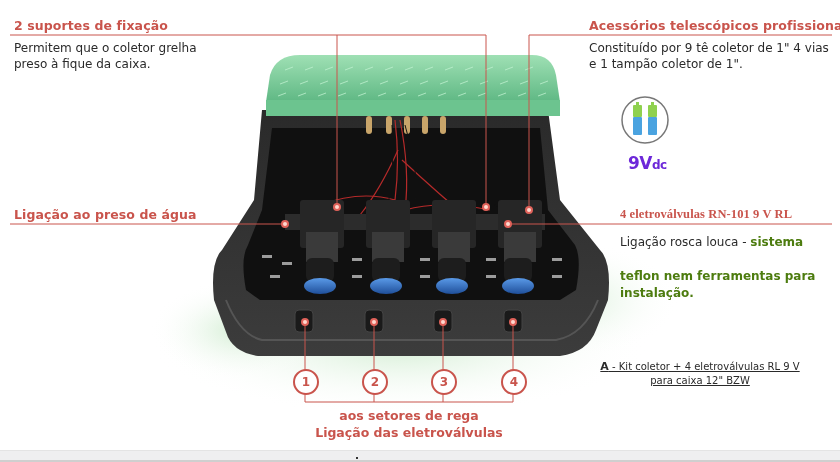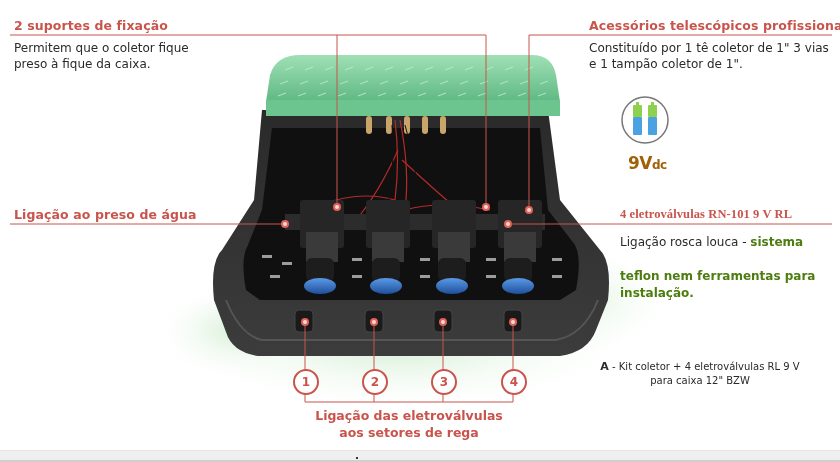--- a/index.html
+++ b/index.html
@@ -2,23 +2,23 @@
 <html><head>
 <meta charset="utf-8">
 <style>
   html, body { margin:0; padding:0; }
   body { width:840px; height:462px; position:relative; overflow:hidden; background:#ffffff; font-family:"DejaVu Sans", sans-serif; }
   .canvas { position:absolute; left:0; top:0; width:840px; height:340px; }
   .title { position:absolute; color:#c9544c; font-weight:bold; font-size:12.5px; letter-spacing:0.1px; white-space:nowrap; }
   .desc { position:absolute; color:#2a2a2a; font-size:12px; line-height:16px; }
   .desc b { color:#4d7c0f; }
   .bottom-label { position:absolute; color:#c9544c; font-weight:bold; font-size:12.5px; line-height:17px; text-align:center; width:240px; }
-  .caption { position:absolute; color:#2a2a2a; font-size:10px; line-height:14px; text-align:center; width:250px; }
+  .caption { position:absolute; color:#2a2a2a; font-size:10px; line-height:14px; text-align:center; width:250px;text-decoration:underline; }
   .caption b { font-size:11px; }
-  .vdc { position:absolute; left:628px; top:153px; font-weight:bold; color:#a16207; font-size:17px; letter-spacing:-0.5px; }
+  .vdc { position:absolute; left:628px; top:153px; font-weight:bold; color:#6d28d9; font-size:17px; letter-spacing:-0.5px; }
   .vdc small { font-size:12px; }
   .num-circle { position:absolute; width:22px; height:22px; border:2px solid #c9544c; border-radius:50%; color:#c9544c; font-weight:bold; font-size:12px; text-align:center; line-height:22px; background:#fff; }
   .footer-bar { position:absolute; left:0; top:450px; width:840px; height:12px; background:#efeff0; border-top:1px solid #e4e4e4; }
   .footer-bar .shadow { position:absolute; left:0; bottom:0; width:100%; height:3px; background:#cfcfcf; }
   .footer-bar .dot { position:absolute; left:356px; top:6px; width:2px; height:2px; background:#333; }
 </style>
 </head>
 <body>
 
 <div class="canvas">
@@ -173,27 +173,27 @@
       <rect x="633" y="105" width="9" height="12" rx="1" fill="#8fd14f"></rect>
       <rect x="633" y="117" width="9" height="18" rx="1" fill="#4aa3e0"></rect>
       <rect x="651" y="102" width="3" height="3" fill="#8fd14f"></rect>
       <rect x="648" y="105" width="9" height="12" rx="1" fill="#8fd14f"></rect>
       <rect x="648" y="117" width="9" height="18" rx="1" fill="#4aa3e0"></rect>
     </g>
   </svg>
 
   <div class="title" style="left:14px;top:18px;">2 suportes de fixação</div>
   <div class="desc" style="left:14px;top:40px;">
-    <div>Permitem que o coletor fique</div>
+    <div>Permitem que o coletor grelha</div>
     <div>preso à fique da caixa.</div>
   </div>
 
   <div class="title" style="left:589px;top:18px;">Acessórios telescópicos profissional</div>
   <div class="desc" style="left:589px;top:40px;">
-    <div>Constituído por 1 tê coletor de 1" 3 vias</div>
+    <div>Constituído por 9 tê coletor de 1" 4 vias</div>
     <div>e 1 tampão coletor de 1".</div>
   </div>
 
   <div class="vdc">
     <span>9V</span><small>dc</small>
   </div>
 
   <div class="title" style="left:14px;top:207px;">Ligação ao preso de água</div>
 
   <div class="title" style="left:620px;top:207px;font-family:Liberation Serif, serif;">4 eletroválvulas RN-101 9 V RL</div>
@@ -203,22 +203,22 @@
     <b>teflon nem ferramentas para</b><br>
     <b>instalação.</b>
   </div>
 
   <div class="num-circle" style="left:293px;top:369px;">1</div>
   <div class="num-circle" style="left:362px;top:369px;">2</div>
   <div class="num-circle" style="left:431px;top:369px;">3</div>
   <div class="num-circle" style="left:501px;top:369px;">4</div>
 
   <div class="bottom-label" style="left:289px;top:407px;">
+    <div>aos setores de rega</div>
     <div>Ligação das eletroválvulas</div>
-    <div>aos setores de rega</div>
   </div>
 
   <div class="caption" style="left:575px;top:360px;">
     <div><b>A</b><span> - Kit coletor + 4 eletroválvulas RL 9 V</span></div>
     <div>para caixa 12" BZW</div>
   </div>
 
   <div class="footer-bar">
     <div class="dot"></div>
     <div class="shadow"></div>

